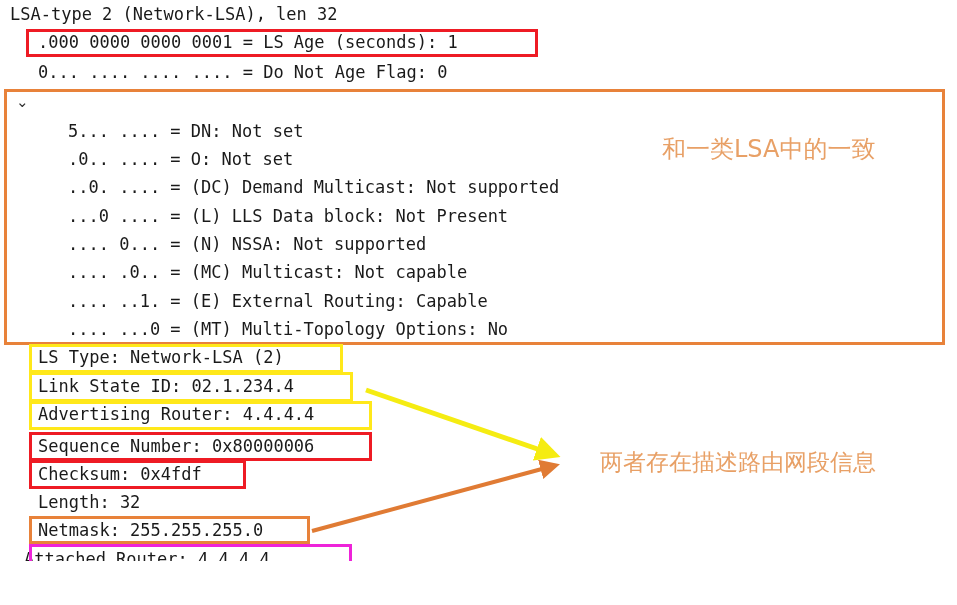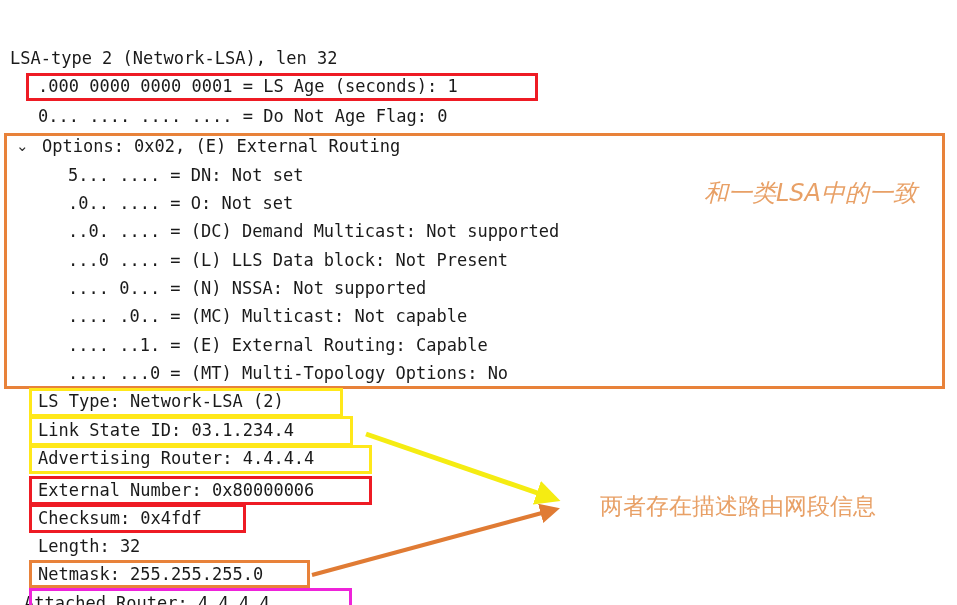--- a/index.html
+++ b/index.html
@@ -7,21 +7,20 @@
     padding: 0;
     background: #ffffff;
   }
   #root {
     position: relative;
     width: 957px;
     height: 561px;
     background: #ffffff;
     overflow: hidden;
     font-family: "DejaVu Sans Mono", "Liberation Mono", monospace;
-    margin-top: 44px;
   }
   .line {
     position: absolute;
     white-space: pre;
     font-family: "DejaVu Sans Mono", "Liberation Mono", monospace;
     font-size: 17px;
     line-height: 20px;
     color: #1a1a1a;
     letter-spacing: 0px;
   }
@@ -63,35 +62,34 @@
 
 <div id="root">
 
   <div class="line" style="left:10px; top:4px;">LSA-type 2 (Network-LSA), len 32</div>
 
   <div class="line" style="left:38px; top:32px;">.000 0000 0000 0001 = LS Age (seconds): 1</div>
 
   <div class="line" style="left:38px; top:62px;">0... .... .... .... = Do Not Age Flag: 0</div>
 
   <span class="chevron" style="left:16px; top:92px;">⌄</span>
-  <div class="line" style="left:42px; top:92px;">Options: 0x02, (E) External Routing</div>
 
   <div class="line" style="left:68px; top:121px;">5... .... = DN: Not set</div>
   <div class="line" style="left:68px; top:149px;">.0.. .... = O: Not set</div>
   <div class="line" style="left:68px; top:177px;">..0. .... = (DC) Demand Multicast: Not supported</div>
   <div class="line" style="left:68px; top:206px;">...0 .... = (L) LLS Data block: Not Present</div>
   <div class="line" style="left:68px; top:234px;">.... 0... = (N) NSSA: Not supported</div>
   <div class="line" style="left:68px; top:262px;">.... .0.. = (MC) Multicast: Not capable</div>
   <div class="line" style="left:68px; top:291px;">.... ..1. = (E) External Routing: Capable</div>
   <div class="line" style="left:68px; top:319px;">.... ...0 = (MT) Multi-Topology Options: No</div>
 
   <div class="line" style="left:38px; top:347px;">LS Type: Network-LSA (2)</div>
-  <div class="line" style="left:38px; top:376px;">Link State ID: 03.1.234.4</div>
+  <div class="line" style="left:38px; top:376px;">Link State ID: 02.1.234.4</div>
   <div class="line" style="left:38px; top:404px;">Advertising Router: 4.4.4.4</div>
-  <div class="line" style="left:38px; top:436px;">External Number: 0x80000006</div>
+  <div class="line" style="left:38px; top:436px;">Sequence Number: 0x80000006</div>
   <div class="line" style="left:38px; top:464px;text-align:center;">Checksum: 0x4fdf</div>
   <div class="line" style="left:38px; top:492px;">Length: 32</div>
   <div class="line" style="left:38px; top:520px;">Netmask: 255.255.255.0</div>
   <div class="line" style="left:24px; top:549px;">Attached Router: 4.4.4.4</div>
   <div class="line" style="left:38px; top:577px;">Attached Router: 3.3.3.3</div>
 
   <div class="hbox red" style="left:26px;  top:29px;  width:512px; height:28px;"></div>
 
   <div class="hbox orange" style="left:4px;   top:89px;  width:941px; height:256px;"></div>
 
@@ -112,17 +110,17 @@
         <path d="M0,0 L5,2.5 L0,5 z" fill="#f5ec12"></path>
       </marker>
       <marker id="ah-orange" markerWidth="5" markerHeight="5" refX="3.2" refY="2.5" orient="auto" markerUnits="strokeWidth">
         <path d="M0,0 L5,2.5 L0,5 z" fill="#e07b34"></path>
       </marker>
     </defs>
     <line x1="366" y1="390" x2="552" y2="454" stroke="#f5ec12" stroke-width="5" marker-end="url(#ah-yellow)"></line>
     <line x1="312" y1="531" x2="553" y2="466" stroke="#e07b34" stroke-width="4" marker-end="url(#ah-orange)"></line>
   </svg>
 
-  <div class="cjk" style="left:704px; top:133px; font-size:24px;font-style:italic;">和一类LSA中的一致</div>
+  <div class="cjk" style="left:662px; top:133px; font-size:24px;">和一类LSA中的一致</div>
 
   <div class="cjk" style="left:600px; top:447px; font-size:23px;">两者存在描述路由网段信息</div>
 
 </div>
 
 </body></html>

